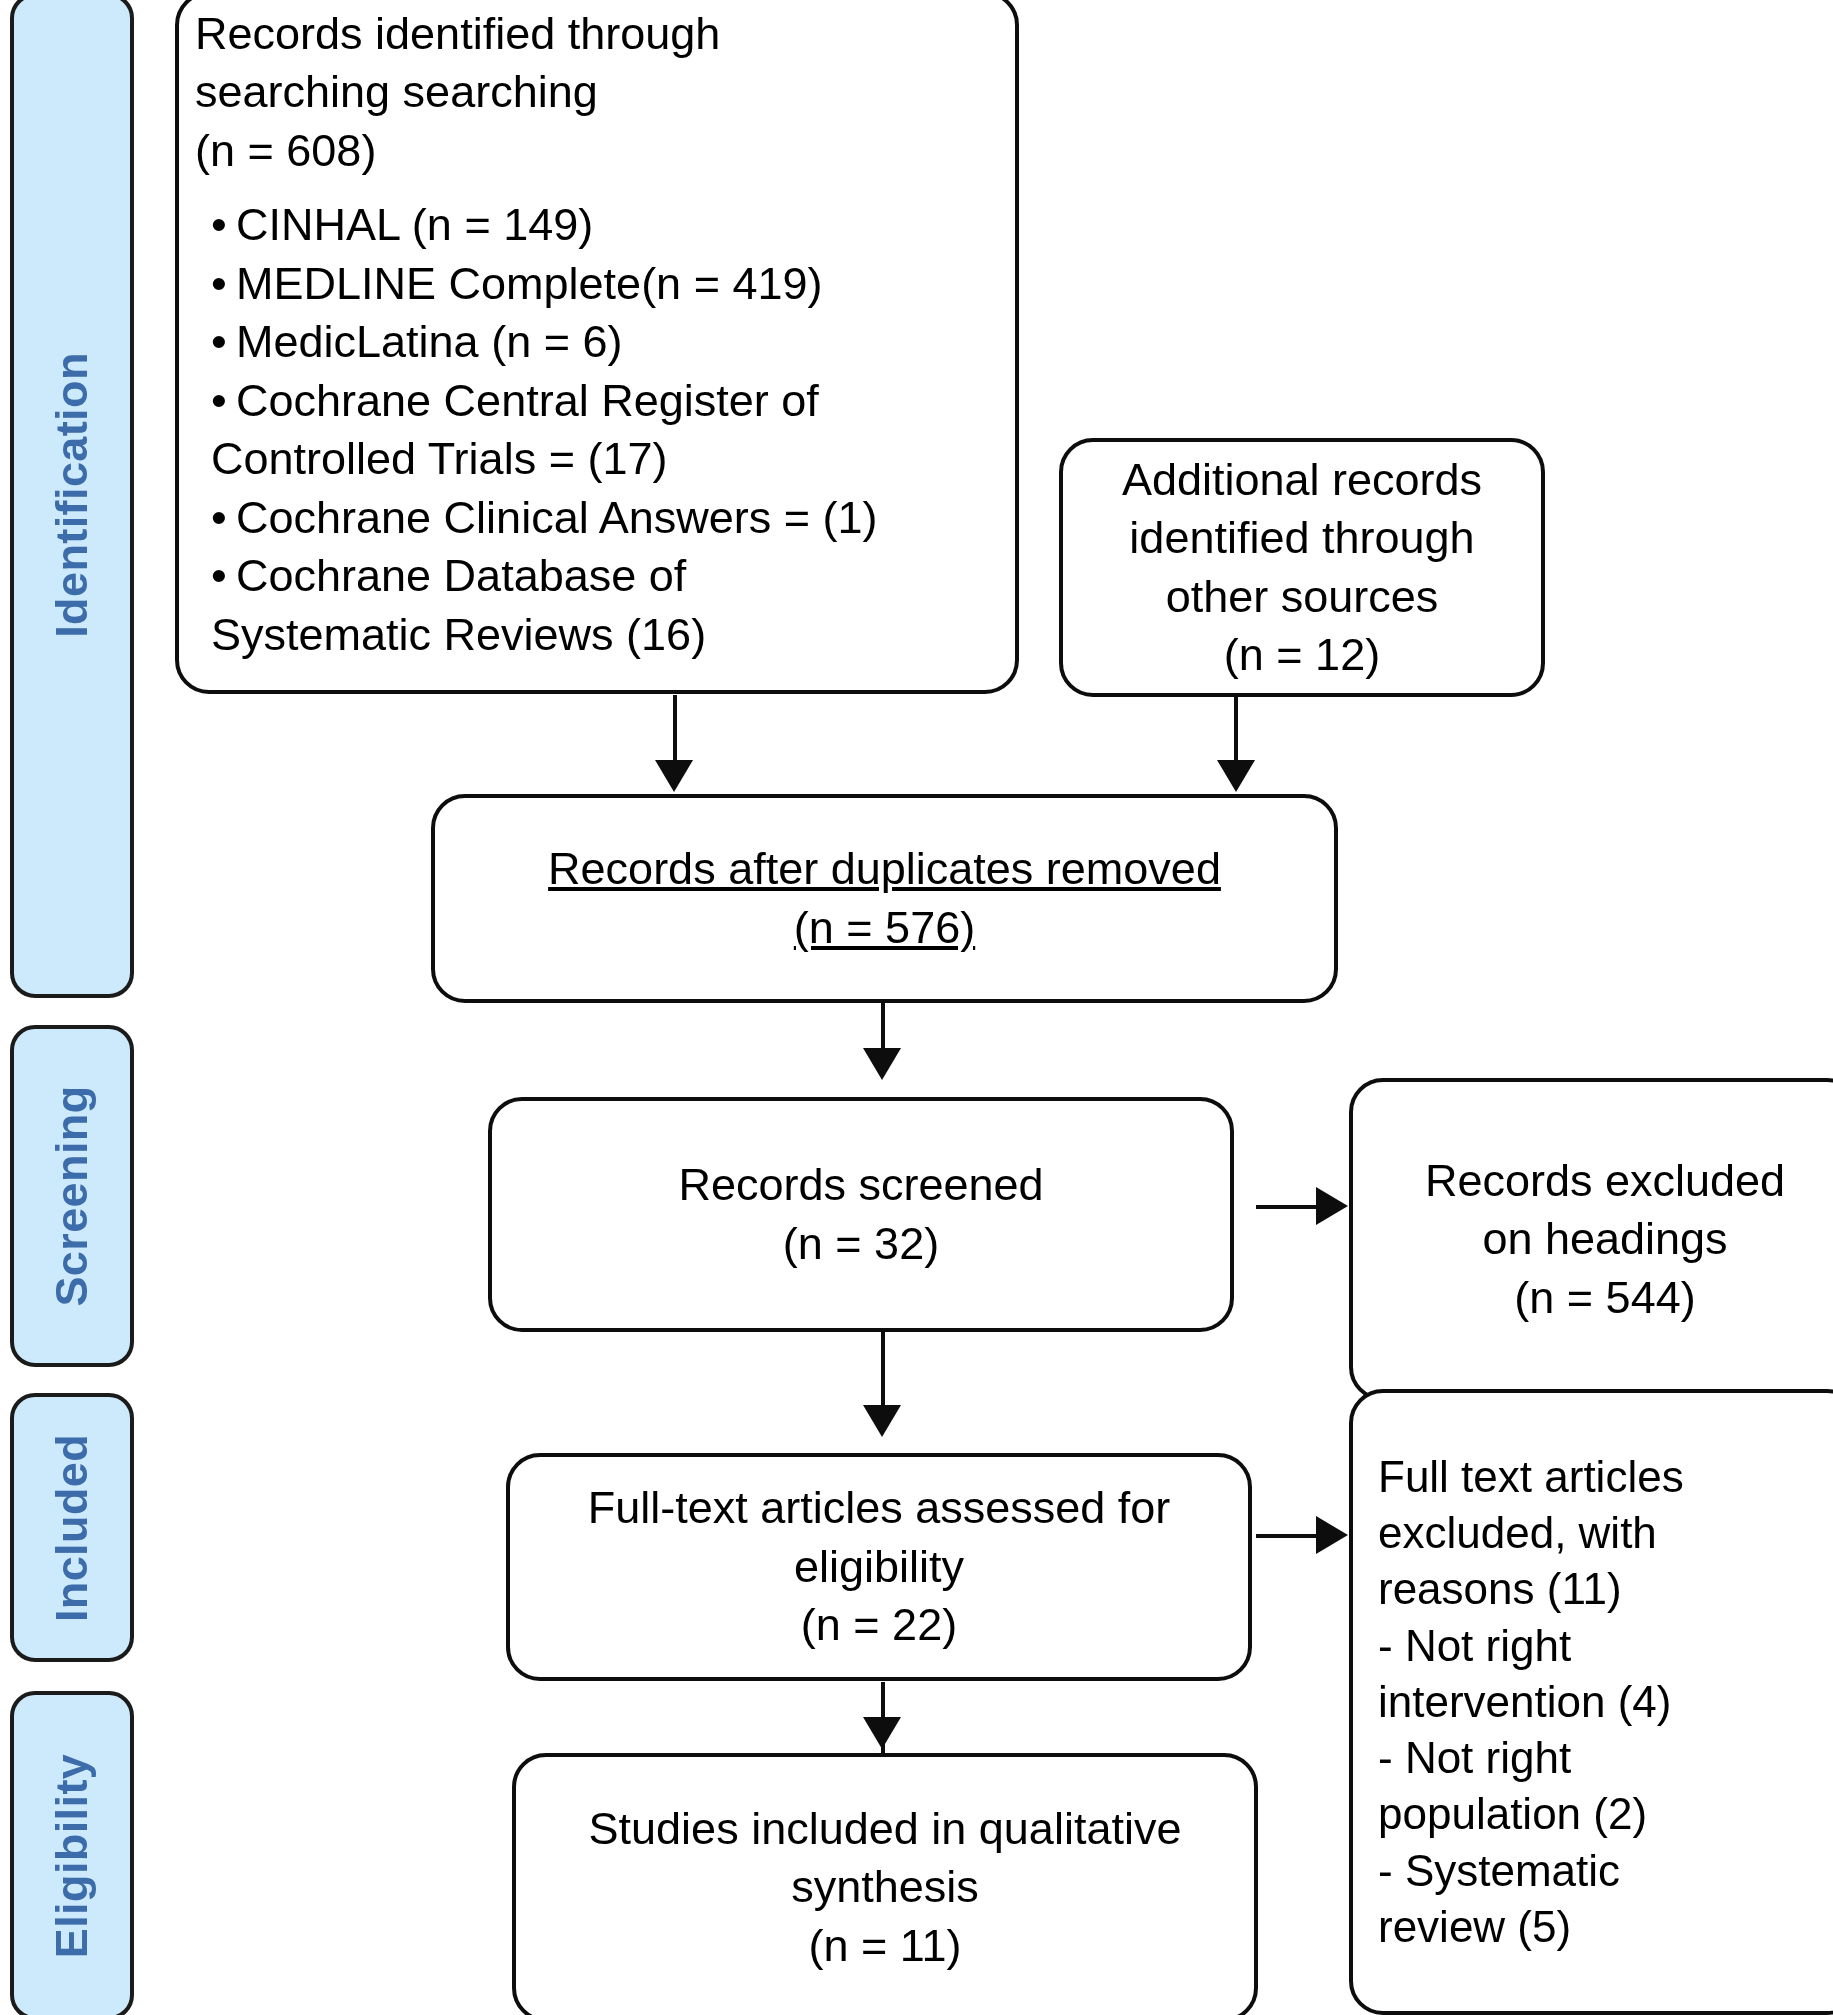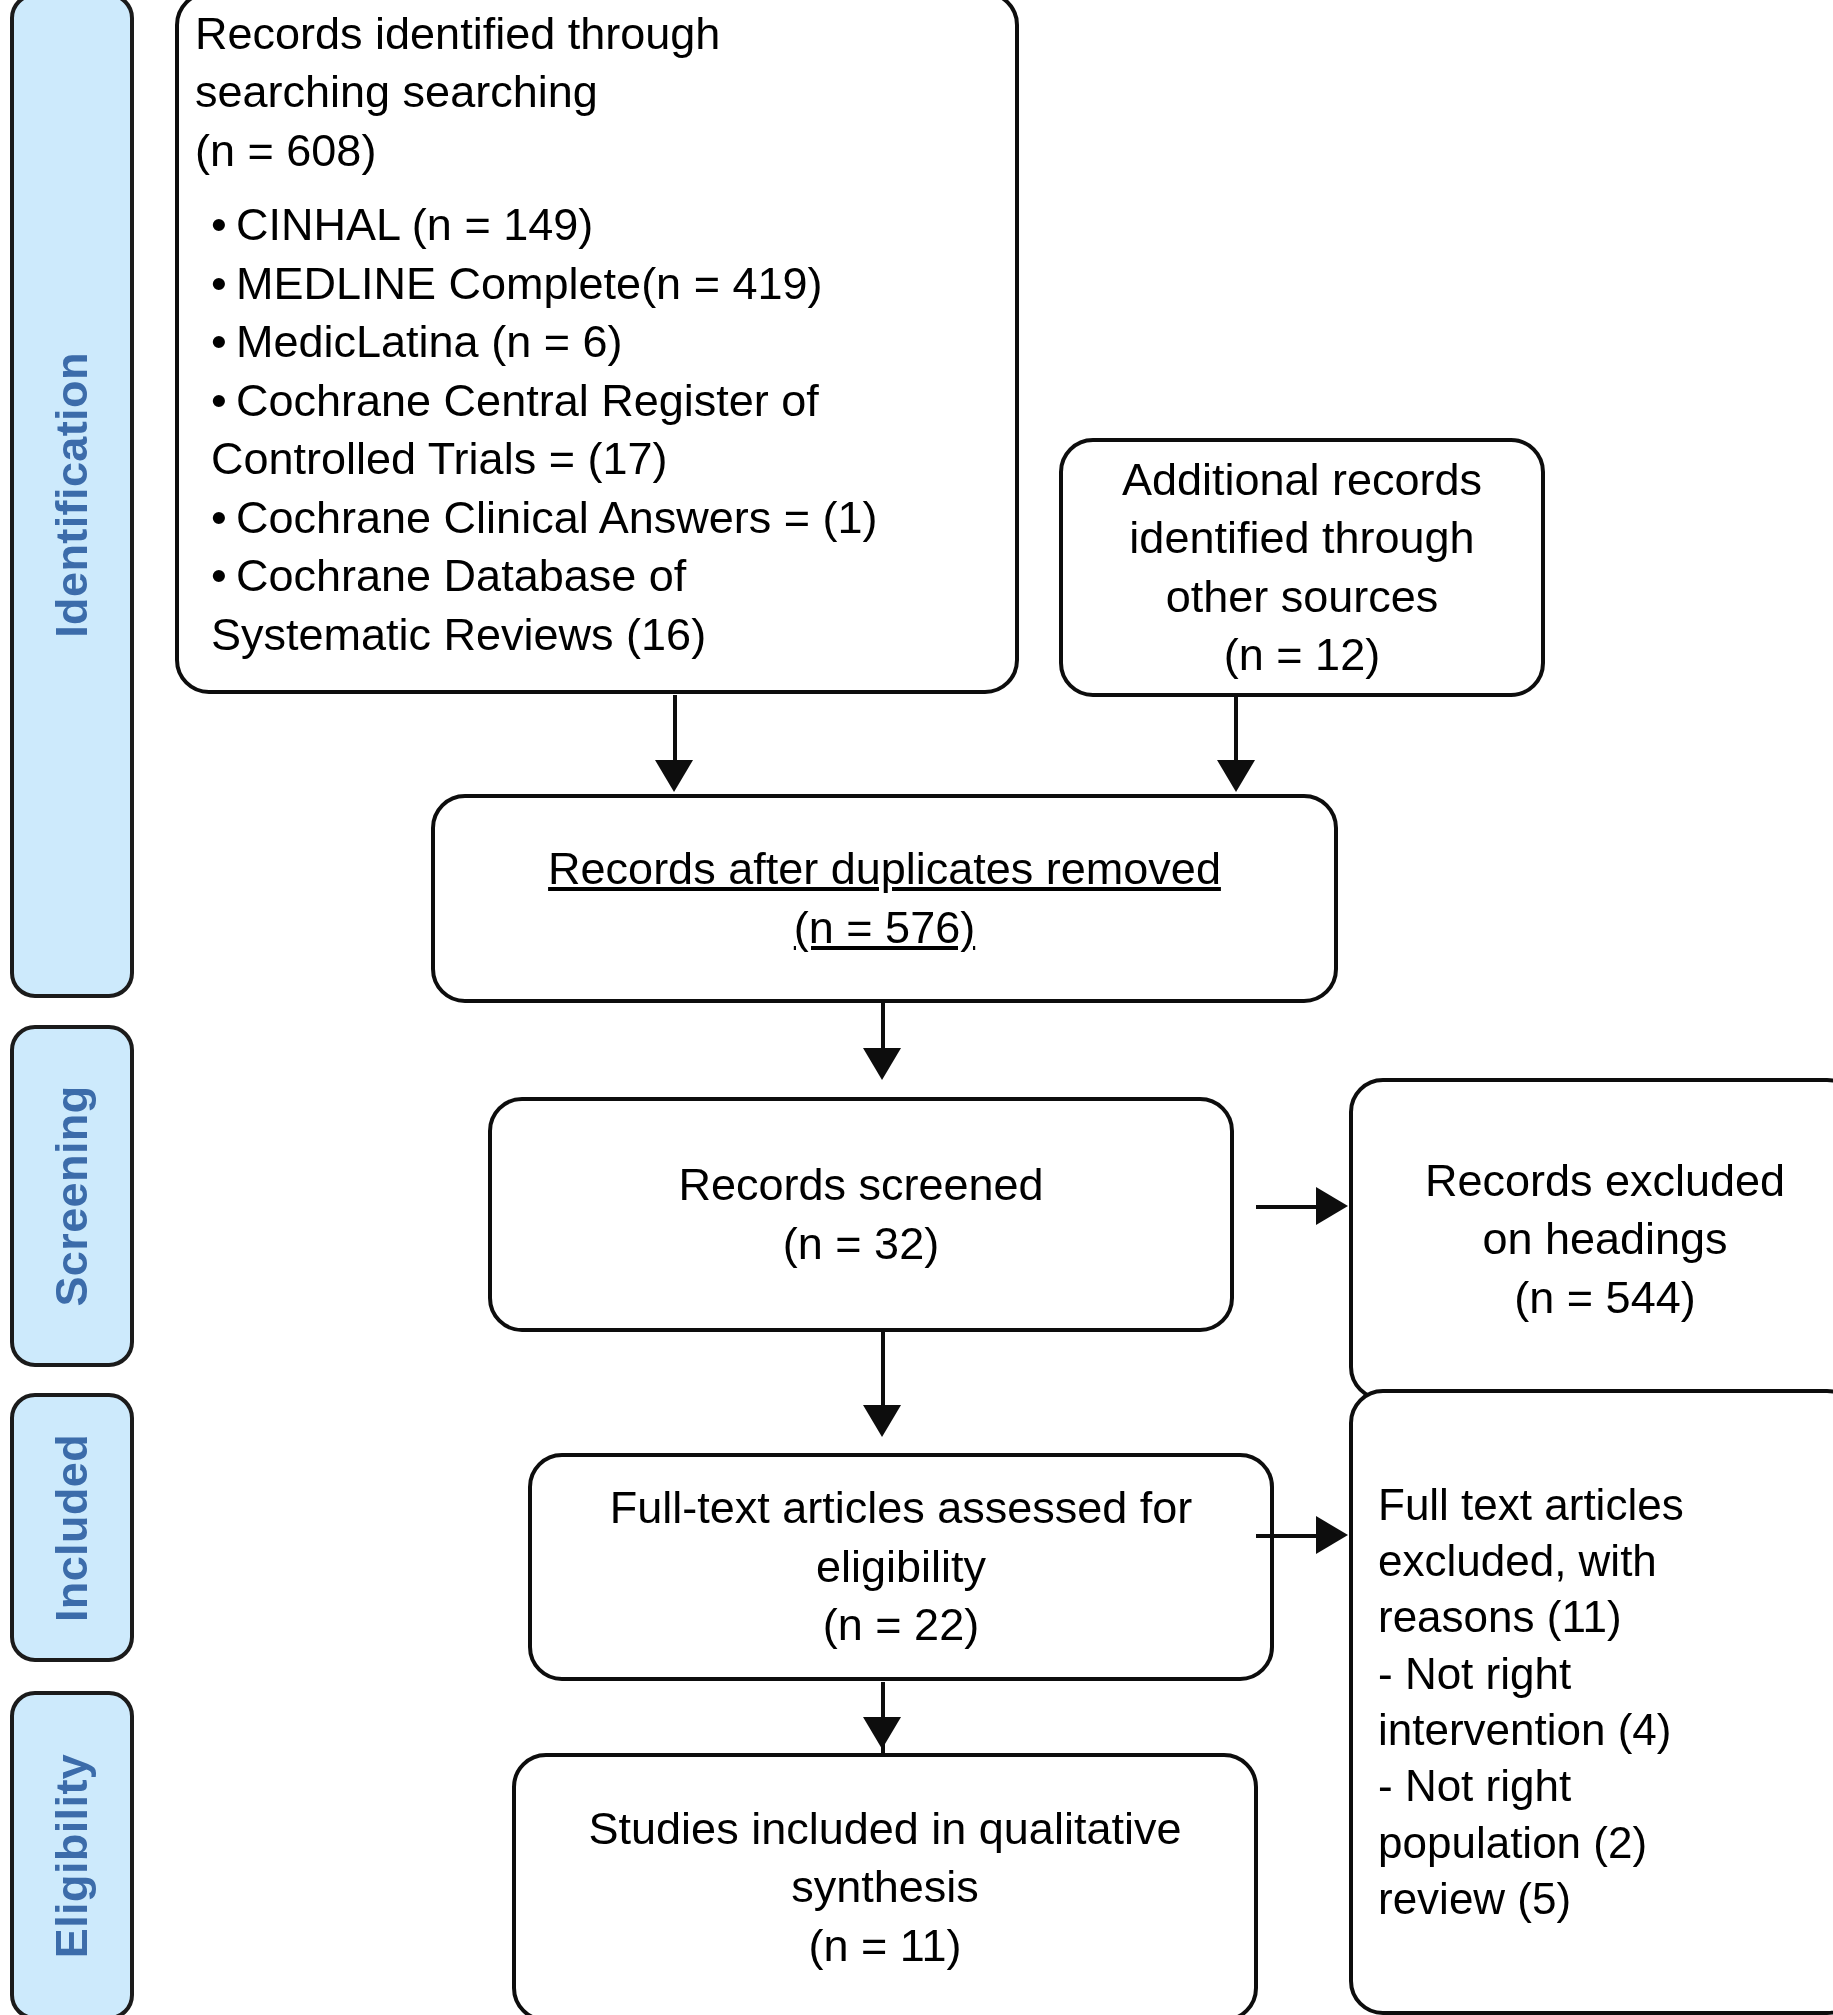--- a/index.html
+++ b/index.html
@@ -176,21 +176,21 @@
         <div>Records excluded</div>
         <div>on headings</div>
         <div>(n = 544)</div>
       </div>
     </div>
   </div>
 
   <div class="vline" style="left:881px; top:1332px; height:79px;"></div>
   <div class="arrow-down" style="left:863px; top:1405px;"></div>
 
-  <div class="box center" style="left:528px; top:1453px; width:746px; height:228px;">
+  <div class="box center" style="left:506px; top:1453px; width:746px; height:228px;">
     <div class="pad">
       <div class="lines">
         <div>Full-text articles assessed for</div>
         <div>eligibility</div>
         <div>(n = 22)</div>
       </div>
     </div>
   </div>
 
   <div class="hline" style="left:1256px; top:1534px; width:66px;"></div>
@@ -199,20 +199,21 @@
   <div class="box left" style="left:1349px; top:1389px; width:512px; height:626px; font-size:44px; line-height:1.28;">
     <div class="pad" style="padding:0 25px;">
       <div class="lines">
         <div>Full text articles</div>
         <div>excluded, with</div>
         <div>reasons (11)</div>
         <div>- Not right</div>
         <div>intervention (4)</div>
         <div>- Not right</div>
         <div>population (2)</div>
+        <div>- Systematic</div>
         <div>review (5)</div>
       </div>
     </div>
   </div>
 
   <div class="vline" style="left:881px; top:1682px; height:72px;"></div>
   <div class="arrow-down" style="left:863px; top:1717px;"></div>
 
   <div class="box center" style="left:512px; top:1753px; width:746px; height:269px;">
     <div class="pad">

